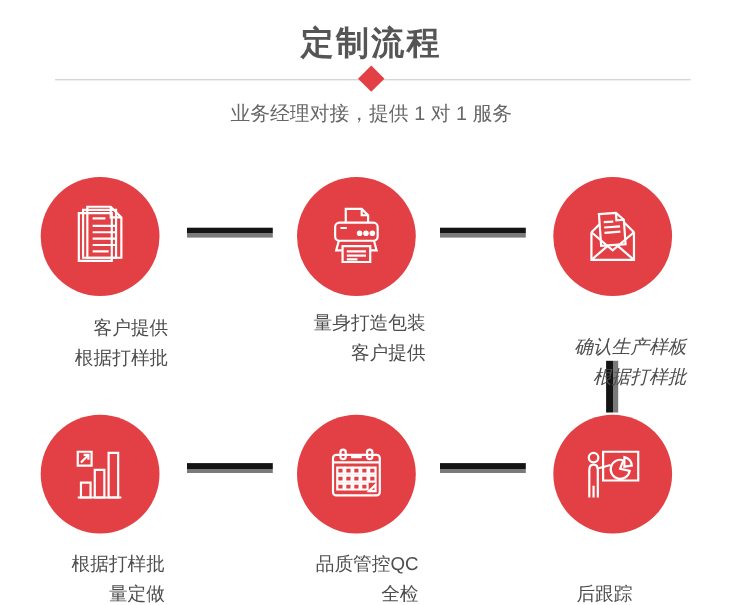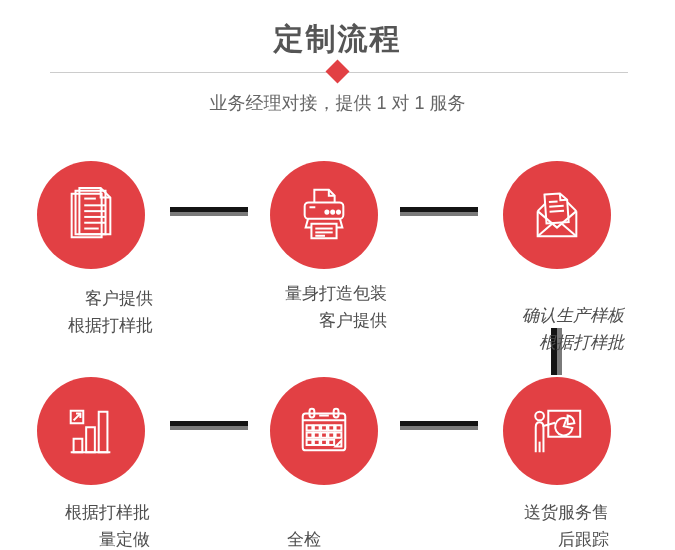--- a/index.html
+++ b/index.html
@@ -175,33 +175,33 @@
         <rect x="34.5" y="31.5" width="6" height="5.5"></rect>
         <rect x="42" y="31.5" width="6" height="5.5"></rect>
       <rect x="12" y="39" width="6" height="5.5"></rect>
         <rect x="19.5" y="39" width="6" height="5.5"></rect>
         <rect x="27" y="39" width="6" height="5.5"></rect>
         <rect x="34.5" y="39" width="6" height="5.5"></rect>
       <path d="M42 46 L48 40 V46 Z"></path>
     </svg>
   </div>
   <div class="step-label l5">
-    <br>
+    <span>品质管控QC</span><br>
     <span>全检</span>
   </div>
 
   <div class="circle c6">
     <svg class="icon-svg" width="58" height="58" viewBox="0 0 60 60" fill="none" stroke="#fff" stroke-width="2">
       <rect x="21" y="9" width="33" height="27"></rect>
       <path d="M40 17 A9 9 0 1 0 46 27 L37 25 Z"></path>
       <path d="M41 14 A9 9 0 0 1 48 22 L41 23 Z"></path>
       <circle cx="12" cy="14.5" r="4.5"></circle>
       <path d="M8 52 V26 Q8 21 12 21 Q16 21 16 26 V52"></path>
       <line x1="12" y1="52" x2="12" y2="41"></line>
       <path d="M15 25 L28 21.5"></path>
     </svg>
   </div>
   <div class="step-label l6">
-    <span>送货服务售</span><br>
+    <br>
     <span>后跟踪</span>
   </div>
 
 </div>
 
 </body></html>

